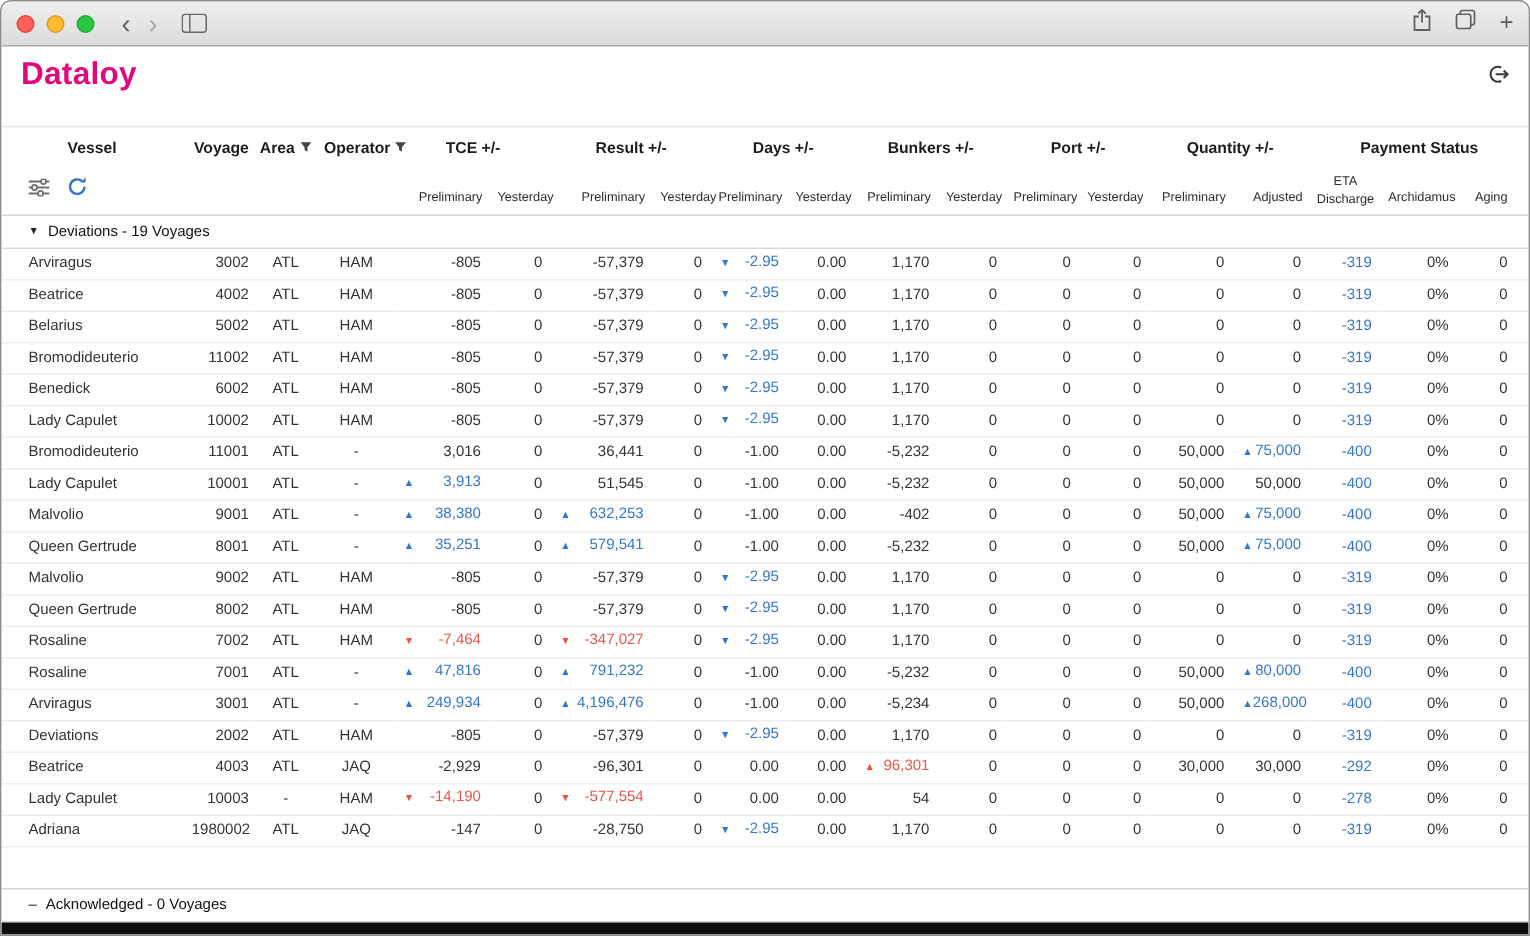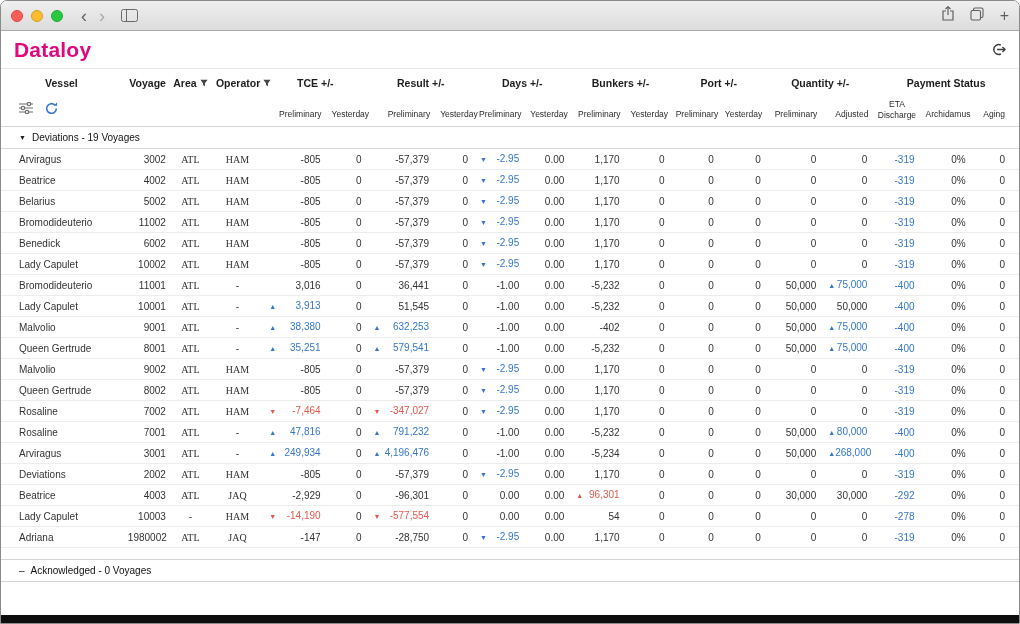--- a/index.html
+++ b/index.html
@@ -19,21 +19,21 @@
   .navbtn.fwd { color:#a9a9a9; margin-left:12px; }
   .sidebar-btn { margin-left:16px; display:flex; align-items:center; }
   .urlbar { position:absolute; left:50%; top:5px; transform:translateX(-50%); width:410px; height:20px;
             background:#fff; border:1px solid #c3c3c3; border-radius:4px; display:flex; align-items:center;
             justify-content:center; font-size:11px; color:#3a3a3a; }
   .url-refresh { position:absolute; right:7px; top:1px; font-size:13px; color:#6d6d6d; }
   .chrome-right { margin-left:auto; display:flex; align-items:center; gap:16px; }
   .plus { font-size:16px; color:#5f5f5f; line-height:1; }
 
   
-  .page { flex:1 1 auto; display:flex; flex-direction:column; overflow:hidden; background:#fff; }
+  .page { flex:1 1 auto; display:flex; flex-direction:column; overflow:hidden; background:#fff;justify-content:space-between; }
   .page-header { flex:0 0 37px; height:37px; display:flex; align-items:center; justify-content:space-between; padding:0 13px; }
   .logo { font-size:21px; font-weight:bold; color:var(--brand,#e2077c); letter-spacing:.2px; }
   .logout { display:flex; align-items:center; }
 
   
   table { width:100%; border-collapse:collapse; table-layout:fixed; }
   th, td { padding:0; font-weight:normal; }
   .group-row th { font-size:10.5px; font-weight:bold; color:#1d1d1d; padding:8px 4px 6px; text-align:center;
                   border-top:1px solid #e6e6e6; white-space:nowrap; }
   .group-row th.h-voyage { text-align:right; padding-right:3px;margin-left:25px; }
@@ -46,21 +46,21 @@
   .tools-inner { display:flex; gap:12px; align-items:center; }
 
   .section-row td { font-size:10px; color:#111; padding:5px 6px 5px 18px; border-bottom:1px solid #d9d9d9; text-align:left; }
   .tri { font-size:7px; margin-right:6px; vertical-align:1px; color:#222; }
 
   tbody td { font-size:10px; color:#333; padding:3.5px 6px; text-align:right; border-bottom:1px solid #ededed;
              white-space:nowrap; overflow:hidden; }
   tbody td:last-child { padding-right:14px; }
   td.vessel { text-align:left; padding-left:18px; }
   td.voyage { text-align:right; padding-right:3px; }
-  td.center { text-align:center;font-family:Liberation Serif, serif; }
+  td.center { text-align:center; }
   .ind { float:left; font-size:7px; line-height:13px; }
   .ind-b { color:var(--blue,#3577c8); }
   .ind-r { color:var(--red,#e4574e); }
   .c-b { color:var(--blue,#3577c8); }
   .c-r { color:var(--red,#e4574e); }
 
   
   .section-bar { border-top:1px solid #d4d4d4; border-bottom:1px solid #d4d4d4; margin-top:11px;
                  padding:5px 18px; font-size:10px; color:#111; display:flex; align-items:center; }
   .section-bar .ico { margin-right:6px; font-size:10px; color:#222; }

